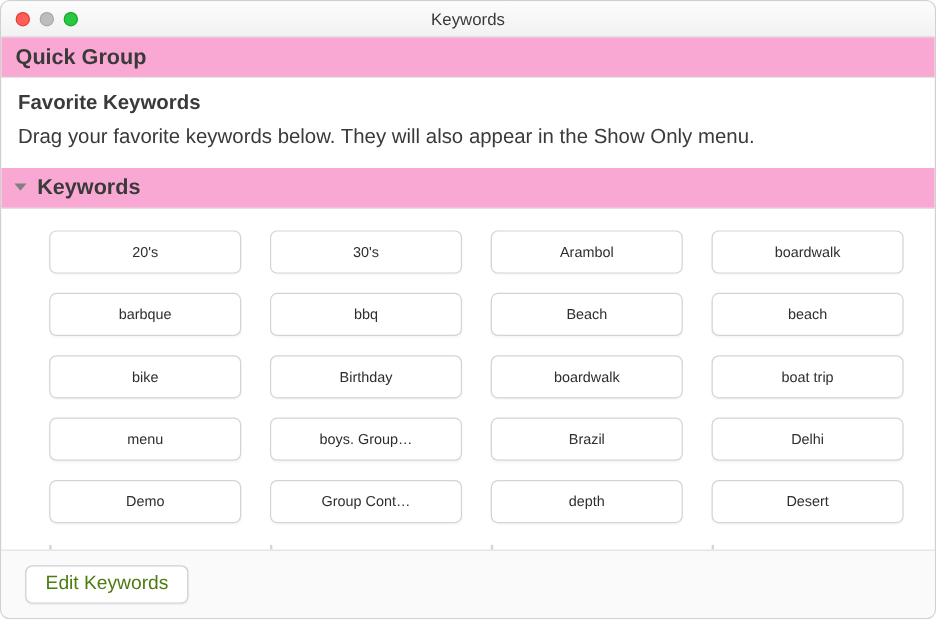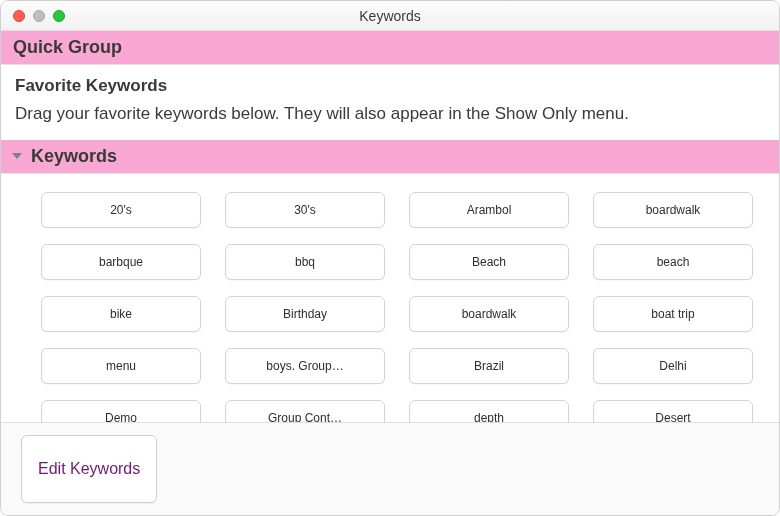--- a/index.html
+++ b/index.html
@@ -110,23 +110,23 @@
       border-top: 1px solid #e0e0e0;
       background: #fafafa;
       padding: 12px 20px;
       display: flex;
       align-items: center;
     }
     .edit-btn {
       background: #fff;
       border: 1px solid #cfcfcf;
       border-radius: 6px;
-      padding: 24px 16px;
+      padding: 6px 16px;
       font-size: 16px;
-      color: #701a75;
+      color: #4d7c0f;
       cursor: pointer;
       box-shadow: 0 1px 1px rgba(0,0,0,0.05);
     }
     .partial-row .keyword-btn {
       height: 12px;
       font-size: 0;
       padding: 0;
     }
   </style>
 </head>

